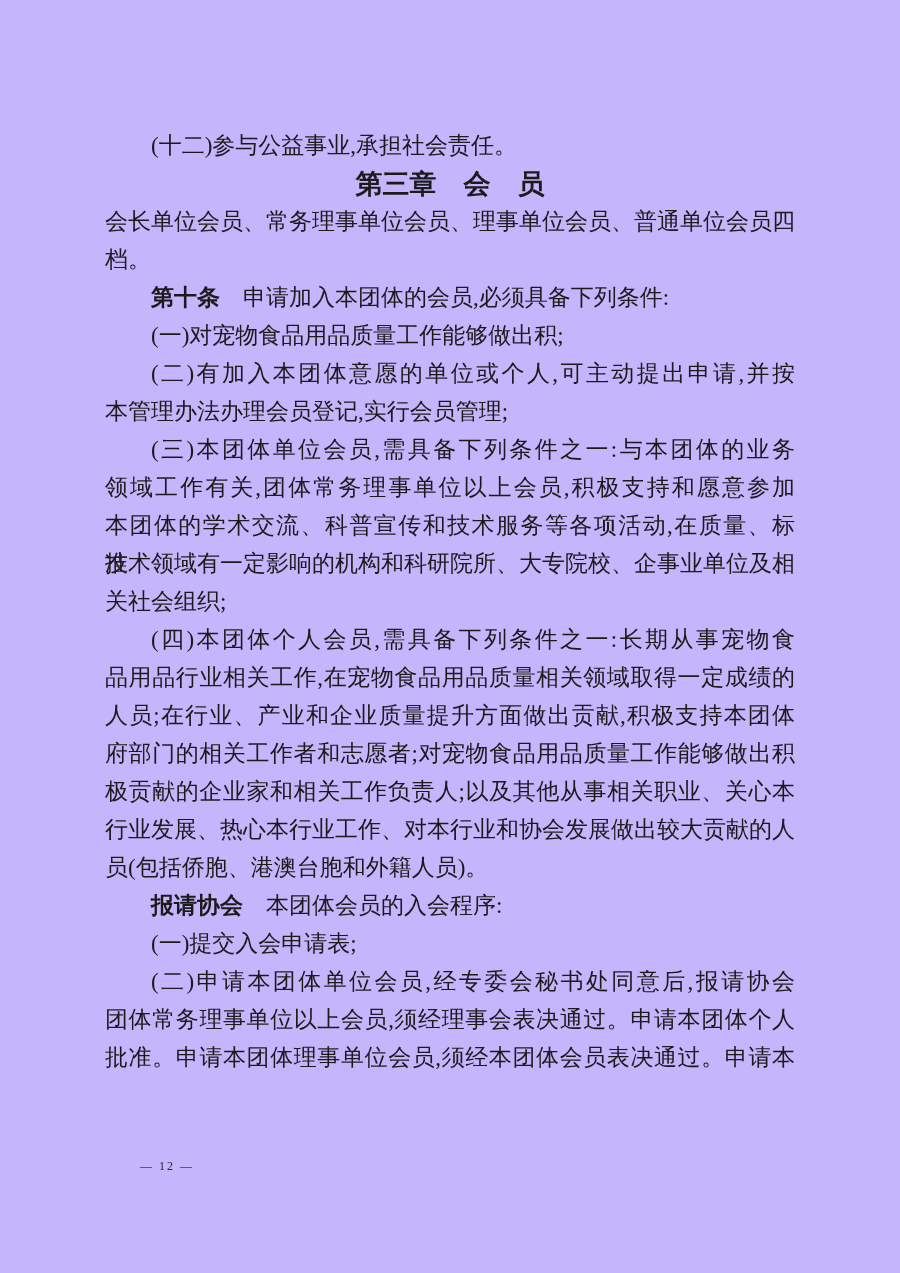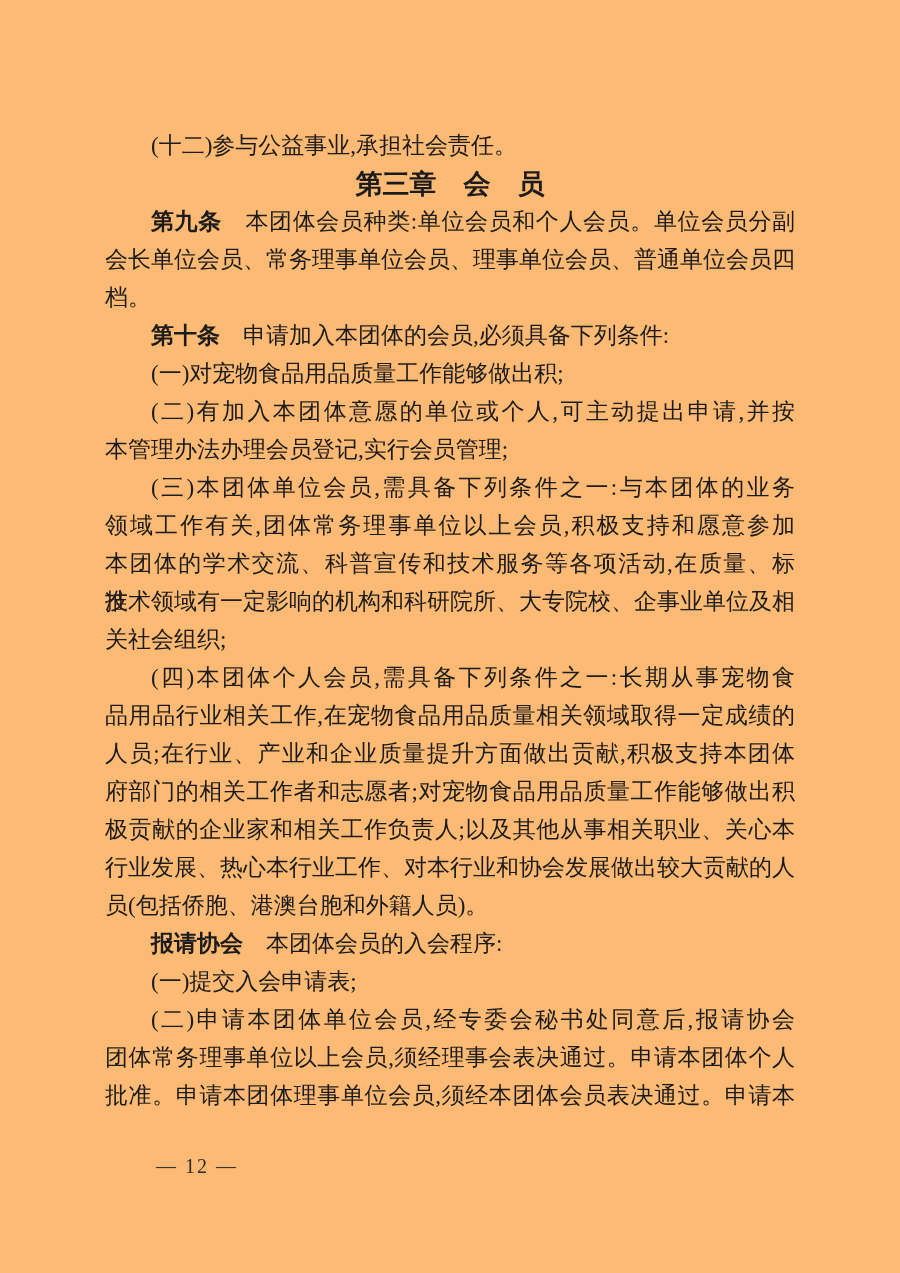--- a/index.html
+++ b/index.html
@@ -1,20 +1,20 @@
 <!DOCTYPE html>
 <html><head>
 <meta charset="utf-8">
 <style>
   html, body { margin: 0; padding: 0; background: #ffffff; }
   .page {
     position: relative;
     width: 900px;
     height: 1273px;
-    background: #fdba74;
+    background: #c4b5fd;
     color: #1b1b1b;
     font-family: "Liberation Serif", "DejaVu Serif", serif;
     overflow: hidden;
     box-sizing: border-box;
   }
   .doc-body {
     position: absolute;
     left: 105px;
     top: 127px;
     width: 690px;
@@ -36,42 +36,41 @@
   .para.heading .line {
     text-align: center;
     text-align-last: center;
     font-size: 27px;
     font-weight: 700;
     white-space: normal;
   }
   .bold { font-weight: 700; margin-top: 40px; }
   .page-number {
     position: absolute;
-    left: 156px;
+    left: 140px;
     top: 1152px;
-    font-size: 20px;
+    font-size: 12px;
     line-height: 28px;
     color: #2a2a2a;
     letter-spacing: 2px;
     text-align: right;
   }
 </style>
 </head>
 <body>
 
 <div class="page">
   <div class="doc-body">
       <div class="para body">
         <div class="line indent"><span class="plain">(十二)参与公益事业,承担社会责任。</span></div>
       </div>
       <div class="para heading">
         <div class="line"><span class="bold">第三章　会　员</span></div>
       </div>
       <div class="para body">
-        <div class="line just indent"><span class="bold">第九条</span><span class="plain">　本团体会员种类:单位会员和个人会员。单位会员分副</span></div>
         <div class="line just"><span class="plain">会长单位会员、常务理事单位会员、理事单位会员、普通单位会员四</span></div>
         <div class="line"><span class="plain">档。</span></div>
       </div>
       <div class="para body">
         <div class="line indent"><span class="bold">第十条</span><span class="plain">　申请加入本团体的会员,必须具备下列条件:</span></div>
       </div>
       <div class="para body">
         <div class="line indent"><span class="plain">(一)对宠物食品用品质量工作能够做出积;</span></div>
       </div>
       <div class="para body">

